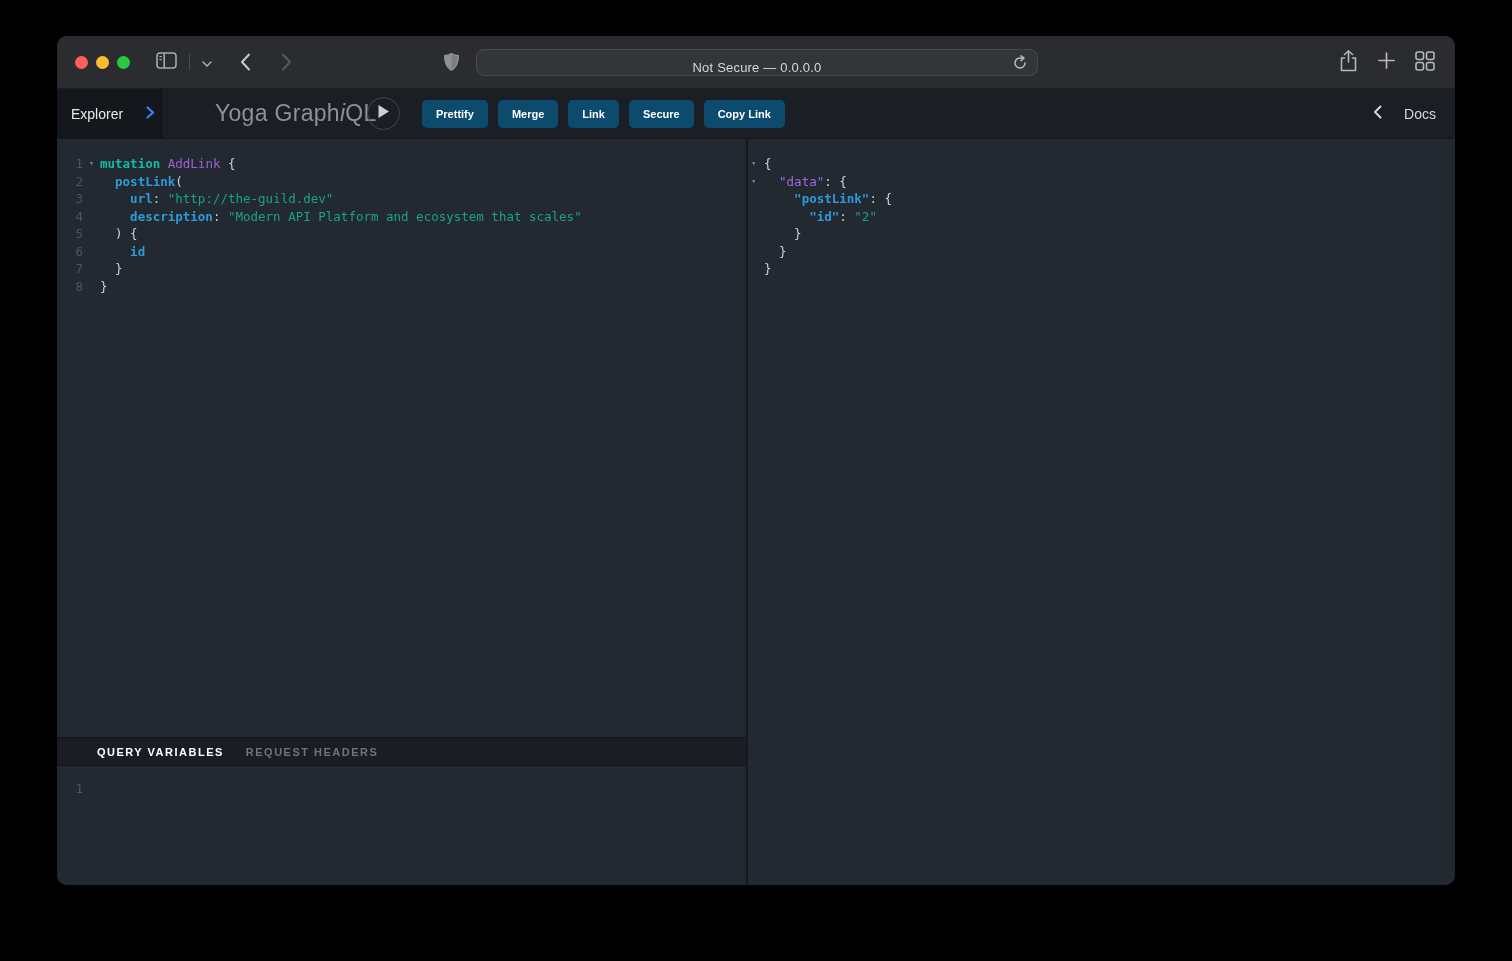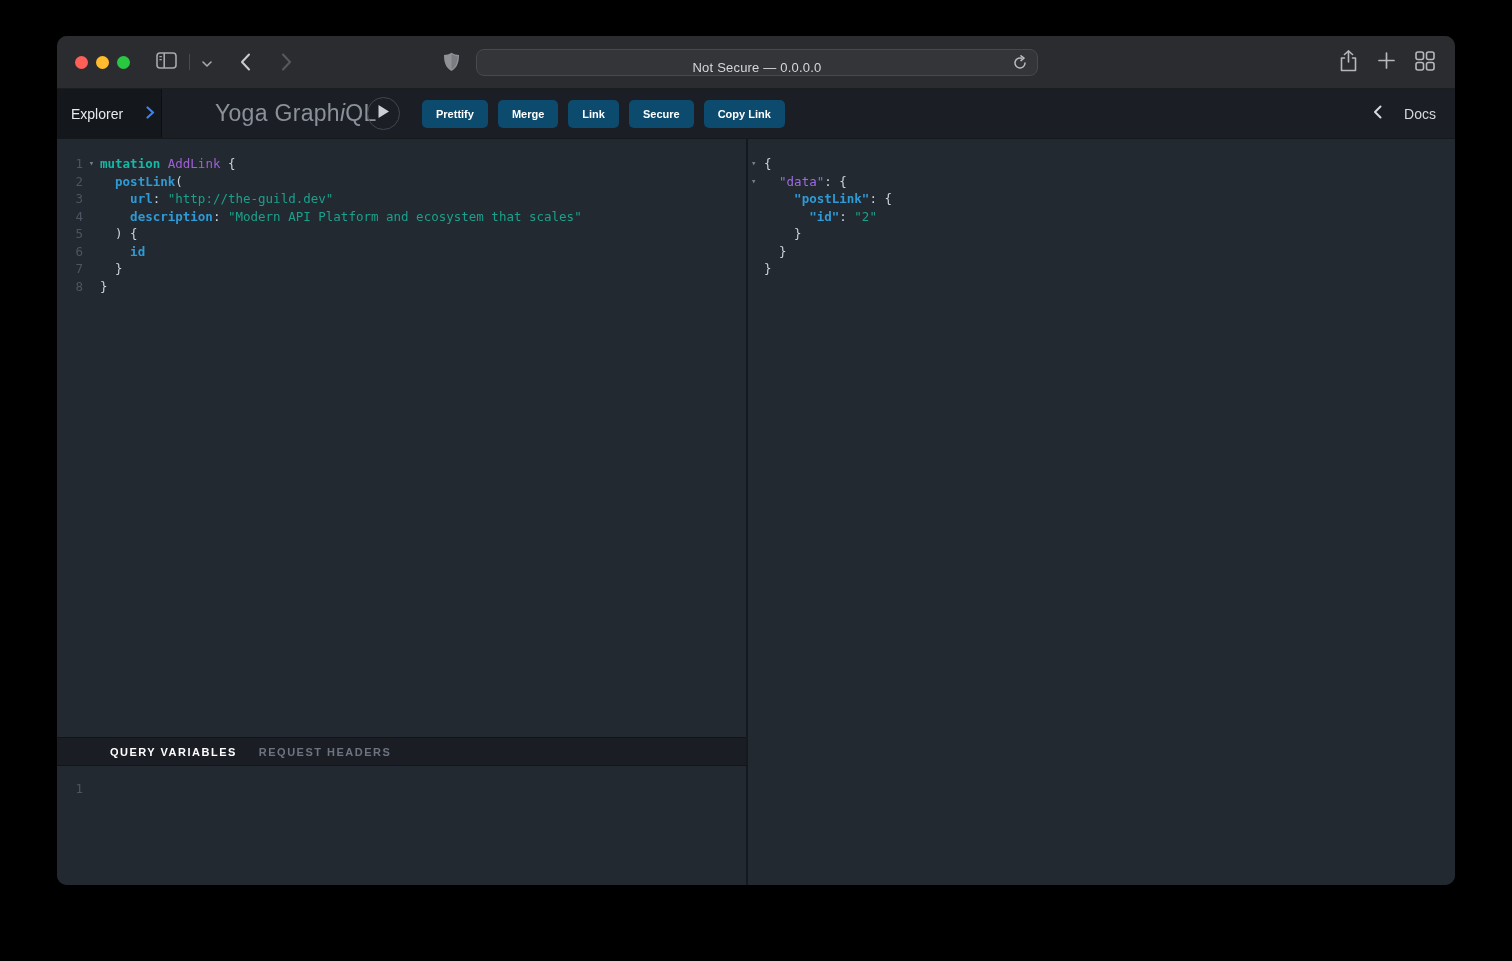--- a/index.html
+++ b/index.html
@@ -62,21 +62,21 @@
   .ccode { white-space:pre; }
   .tk-kw  { color:#14b8a6; font-weight:bold; }
   .tk-def { color:#a05fd6; }
   .tk-prop{ color:#2e9ad6; font-weight:bold; }
   .tk-key { color:#9d6be0; }
   .tk-str { color:#1aa08c; }
   .tk-pl  { color:#ced4dc; }
 
   
   .tabbar { flex:0 0 29px; background:#1a1d23; border-top:1px solid #121418; border-bottom:1px solid #121418;
-            display:flex; align-items:center; padding-left:53px; gap:22px; }
+            display:flex; align-items:center; padding-left:40px; gap:22px; }
   .tab { font-size:11px; font-weight:bold; letter-spacing:1.5px; cursor:pointer; }
   .tab.active { color:#ffffff; }
   .tab.inactive { color:#6d7480; }
   .vars { flex:0 0 119px; background:#232930; padding-top:14px; }
 </style>
 </head>
 <body>
 
 <div class="screen">
   <div class="window">

